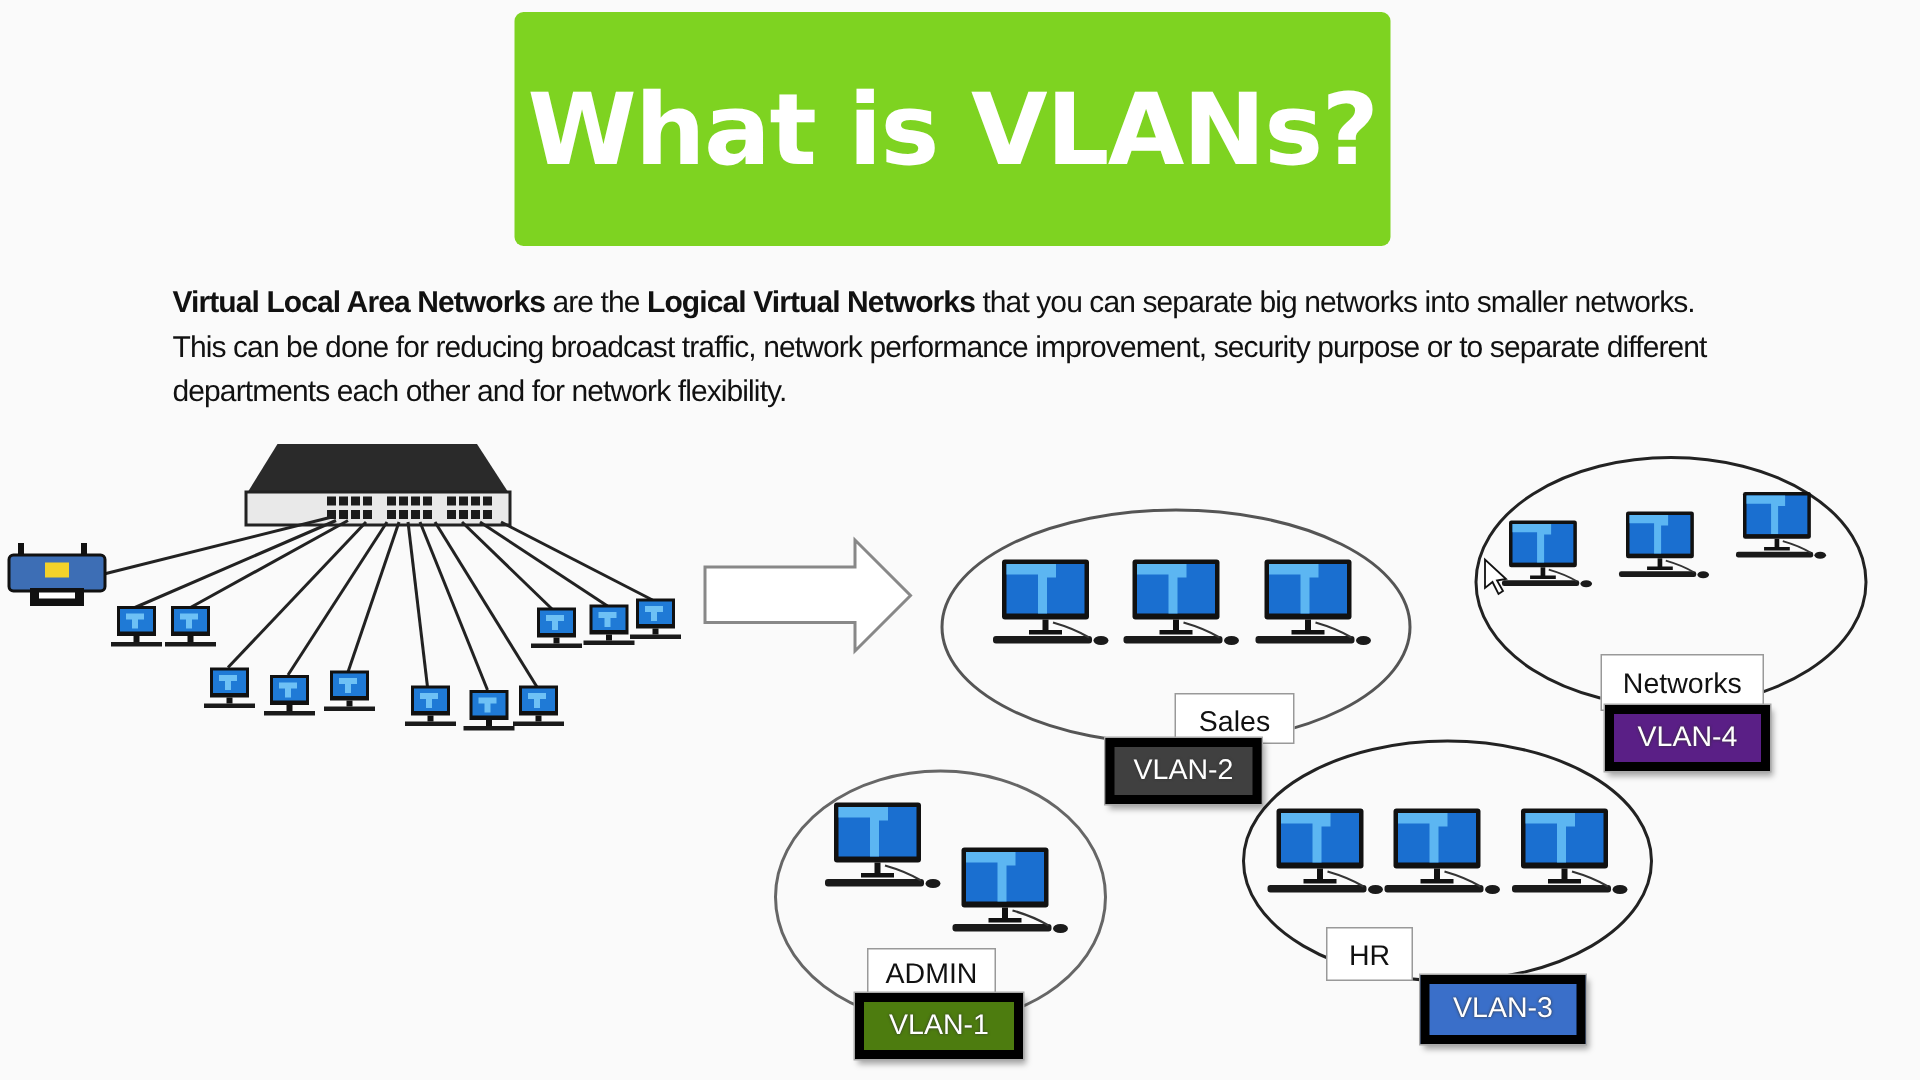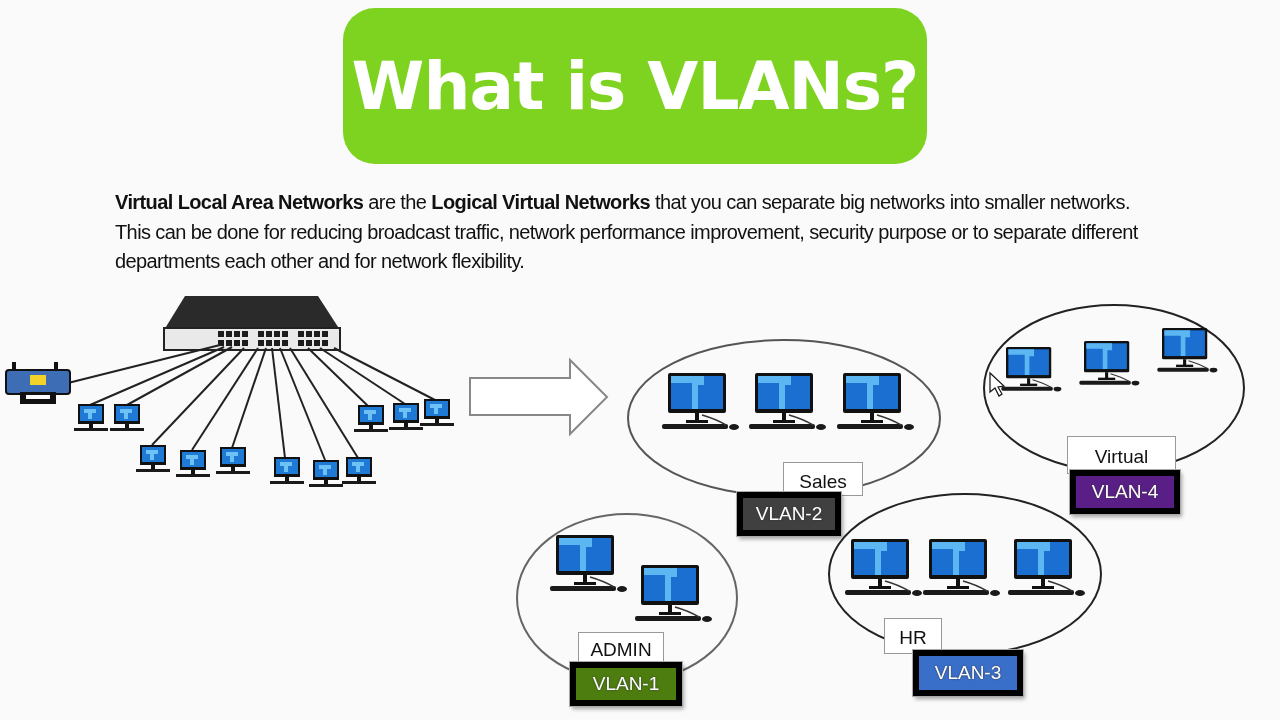--- a/index.html
+++ b/index.html
@@ -1,17 +1,17 @@
 <!DOCTYPE html>
 <html><head>
 <meta charset="utf-8">
 <style>
   html, body { margin:0; padding:0; }
   body { width:1280px; height:720px; background:#fafafa; position:relative; overflow:hidden; font-family:"Liberation Sans", sans-serif; }
-  .title-box { position:absolute; left:343px; top:8px; width:584px; height:156px; background:#7ed321; border-radius:32px; display:flex; align-items:center; justify-content:center; }
+  .title-box { position:absolute; left:343px; top:8px; width:584px; height:156px; background:#7ed321; border-radius:6px; display:flex; align-items:center; justify-content:center; }
   .title-text { color:#fff; font-family:"DejaVu Sans", sans-serif; font-weight:bold; font-size:66px; letter-spacing:-1px; }
   .desc { position:absolute; left:115px; top:188px; width:1040px; font-size:20px; line-height:29.5px; color:#111; font-family:"Liberation Sans", sans-serif; letter-spacing:-0.6px; }
   .desc b { font-weight:bold; }
   svg.diagram { position:absolute; left:0; top:0; }
   .label-box { position:absolute; background:#fff; border:1px solid #999; font-size:19px; color:#111; text-align:center; font-family:"Liberation Sans", sans-serif; }
   .vlan-box { position:absolute; color:#fff; font-size:19px; text-align:center; border:6px solid #000000; box-shadow:0 0 0 1px #aaa, 2px 3px 4px rgba(0,0,0,0.35); font-family:"Liberation Sans", sans-serif; text-shadow:0 0 2px #333; }
 </style>
 </head>
 <body>
 
@@ -140,20 +140,20 @@
   <use href="#pc" x="851" y="539"></use>
   <use href="#pc" x="929" y="539"></use>
   <use href="#pc" x="1014" y="539"></use>
 
   <path d="M990 373 L990 392 L995 388 L999 396 L1002 394 L998 387 L1004 386 Z" fill="#fff" stroke="#111" stroke-width="1.2"></path>
 </svg>
 
 <div class="label-box" style="left:745px;top:462px;width:78px;height:32px;line-height:38px;margin-left:38px;">Sales</div>
 <div class="vlan-box" style="left:737px;top:492px;width:92px;height:32px;line-height:32px;background:#404040;">VLAN-2</div>
 
-<div class="label-box" style="left:1067px;top:436px;width:107px;height:36px;line-height:40px;">Virtual</div>
+<div class="label-box" style="left:1067px;top:436px;width:107px;height:36px;line-height:40px;">Networks</div>
 <div class="vlan-box" style="left:1070px;top:470px;width:98px;height:32px;line-height:32px;background:#5a1f86;">VLAN-4</div>
 
 <div class="label-box" style="left:578px;top:632px;width:84px;height:30px;line-height:34px;">ADMIN</div>
 <div class="vlan-box" style="left:570px;top:662px;width:100px;height:32px;line-height:32px;background:#4d7c0f;">VLAN-1</div>
 
 <div class="label-box" style="left:884px;top:618px;width:56px;height:34px;line-height:38px;">HR</div>
-<div class="vlan-box" style="left:913px;top:650px;width:98px;height:34px;line-height:34px;background:#3a6fc9;text-align:center;">VLAN-3</div>
+<div class="vlan-box" style="left:947px;top:650px;width:98px;height:34px;line-height:34px;background:#3a6fc9;text-align:center;">VLAN-3</div>
 
 </body></html>

